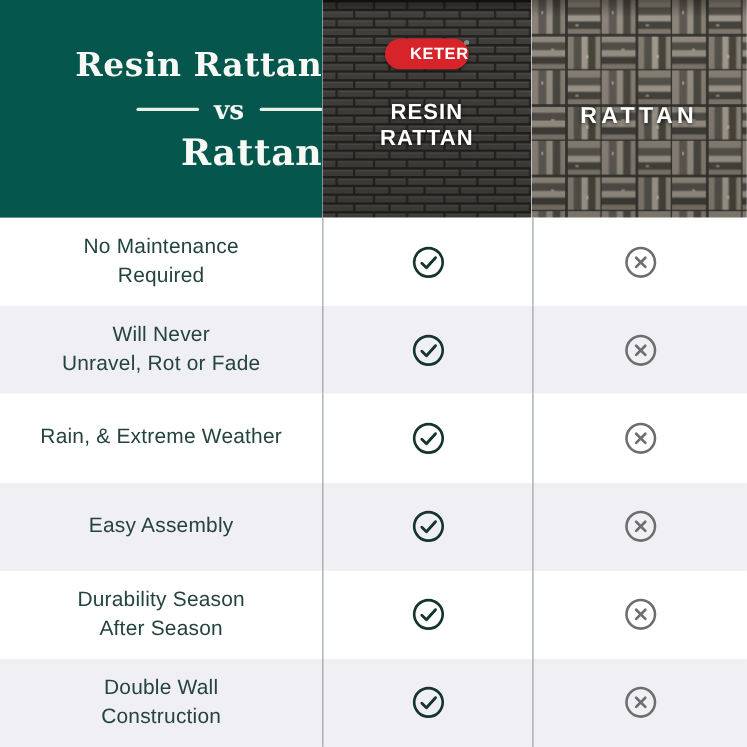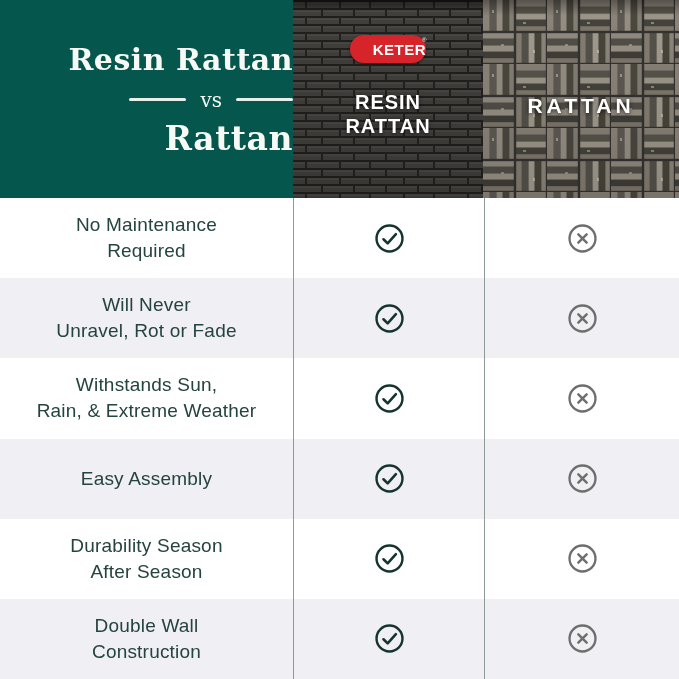--- a/index.html
+++ b/index.html
@@ -19,21 +19,21 @@
   
   .hdr{display:flex;height:198px;width:100%;}
   .hdr-left{
     width:293px;background:var(--teal-header);color:#f7f9f5;
     display:flex;flex-direction:column;align-items:flex-end;justify-content:center;
     padding-top:2px;box-sizing:border-box;
     font-family:"DejaVu Serif","Liberation Serif",serif;
   }
   .t1{font-size:30px;font-weight:700;letter-spacing:.5px;line-height:36px;}
   .vs-row{display:flex;align-items:center;margin:7px 0 4px 0;}
-  .vs{font-size:20px;font-weight:400;line-height:30px;margin:0 14px;}
+  .vs{font-size:24px;font-weight:700;line-height:30px;margin:0 14px;}
   .vs-line{display:inline-block;width:57px;height:2.5px;background:#e9efe9;border-radius:2px;}
   .t2{font-size:33px;font-weight:700;letter-spacing:.5px;line-height:40px;}
   .hdr-mid{position:relative;width:190px;overflow:hidden;}
   .hdr-right{position:relative;flex:1;overflow:hidden;}
   .tex{position:absolute;inset:0;width:100%;height:100%;display:block;}
   .keter-badge{
     position:absolute;top:35px;left:50%;transform:translateX(-50%);
     width:76px;height:28px;background:var(--brand-red);
     border-radius:14px;display:flex;align-items:center;justify-content:flex-end;
     color:#fff;font-weight:700;font-size:15px;letter-spacing:.5px;
@@ -212,21 +212,20 @@
             <svg viewBox="0 0 32 32" width="31" height="31">
               <circle cx="16" cy="16" r="13.4" fill="none" stroke="#6e6e6e" stroke-width="2.4"></circle>
               <path d="M11.7 11.7 L20.3 20.3 M20.3 11.7 L11.7 20.3" fill="none" stroke="#6e6e6e" stroke-width="2.5" stroke-linecap="round"></path>
             </svg>
           </span>
       </div>
     </div>
 
     <div class="row">
       <div class="cell cell-label">
-        <span>Withstands Sun,</span>
         <span>Rain, &amp; Extreme Weather</span>
       </div>
       <div class="cell cell-resin">
         <span class="mark">
             <svg viewBox="0 0 32 32" width="31" height="31">
               <circle cx="16" cy="16" r="13.4" fill="none" stroke="#14352f" stroke-width="2.5"></circle>
               <path d="M9.8 16.8 L14.1 21 L22.6 11.6" fill="none" stroke="#14352f" stroke-width="2.7" stroke-linecap="round" stroke-linejoin="round"></path>
             </svg>
           </span>
       </div>

